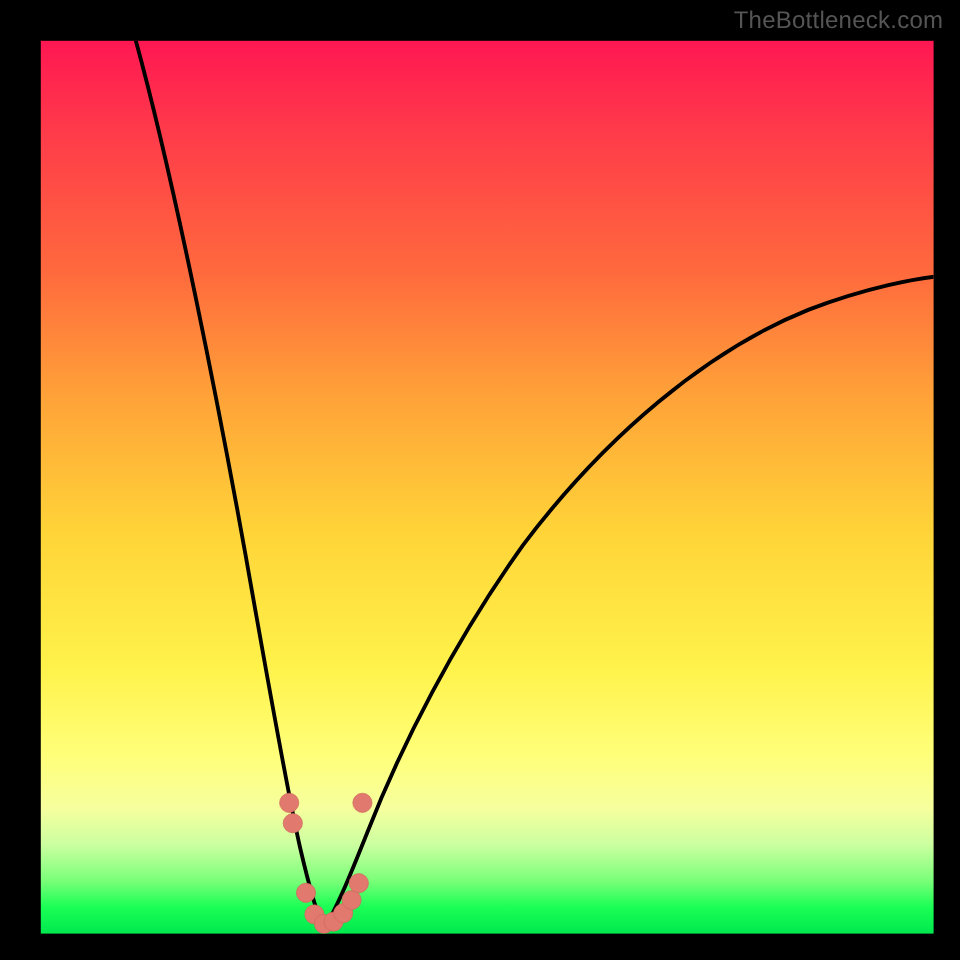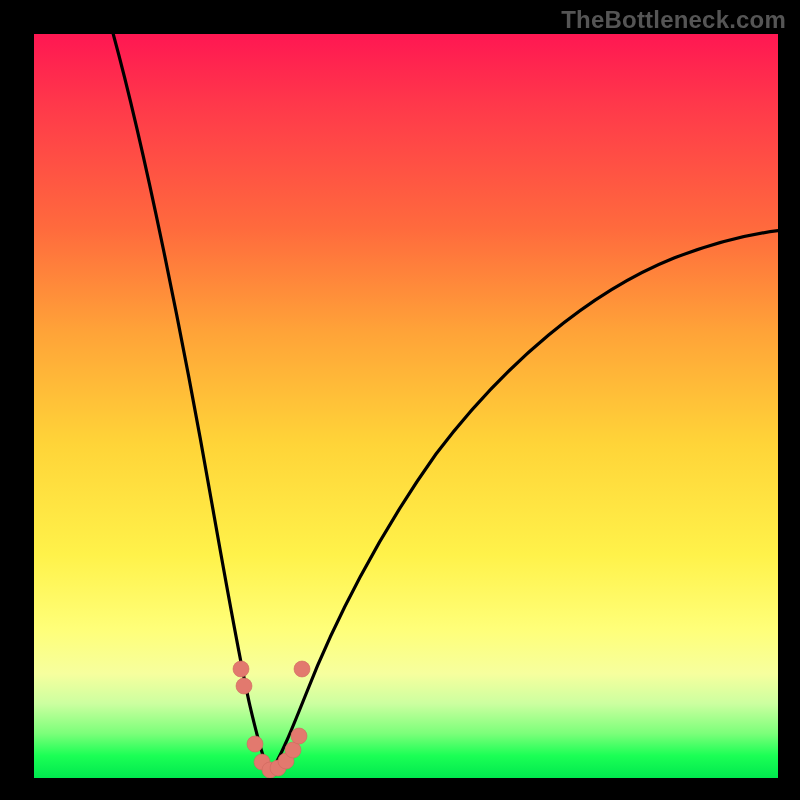--- a/index.html
+++ b/index.html
@@ -52,22 +52,22 @@
     position: absolute;
     left: 0;
     top: 0;
     width: 100%;
     height: 100%;
   }
   .watermark {
     position: absolute;
     top: 6px;
     right: 14px;
-    font-size: 24px;
-    font-weight: 700;
+    font-size: 20px;
+    font-weight: 400;
     color: #555;
     letter-spacing: 0.2px;
     user-select: none;
   }
 </style>
 </head>
 <body>
 
 <div class="stage">
   <div class="watermark">TheBottleneck.com</div>

